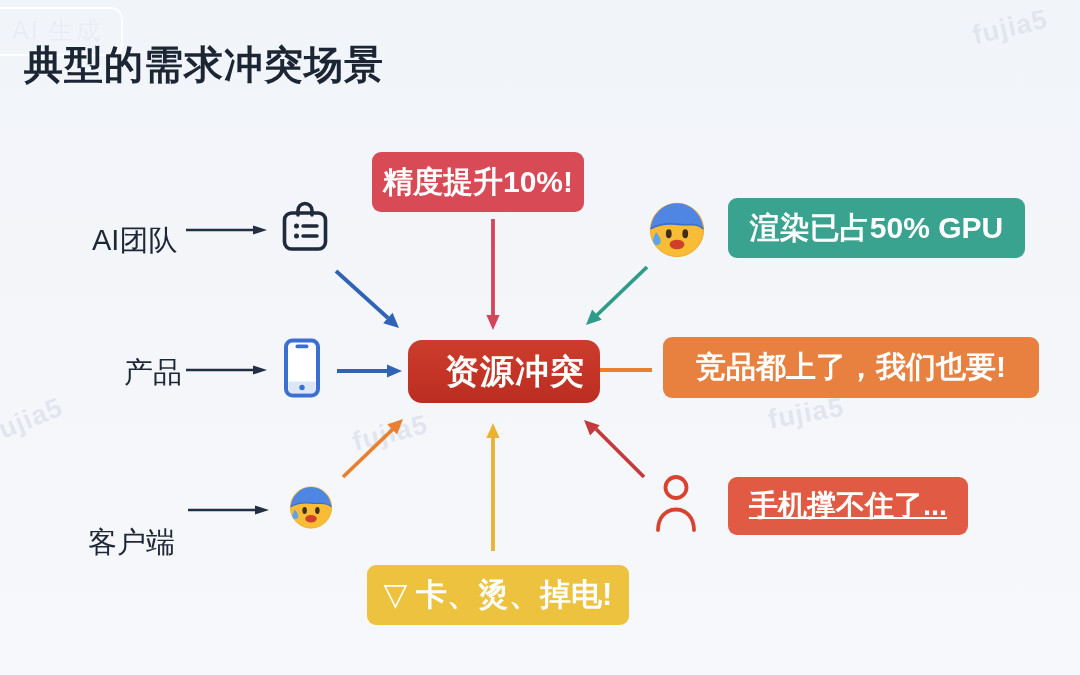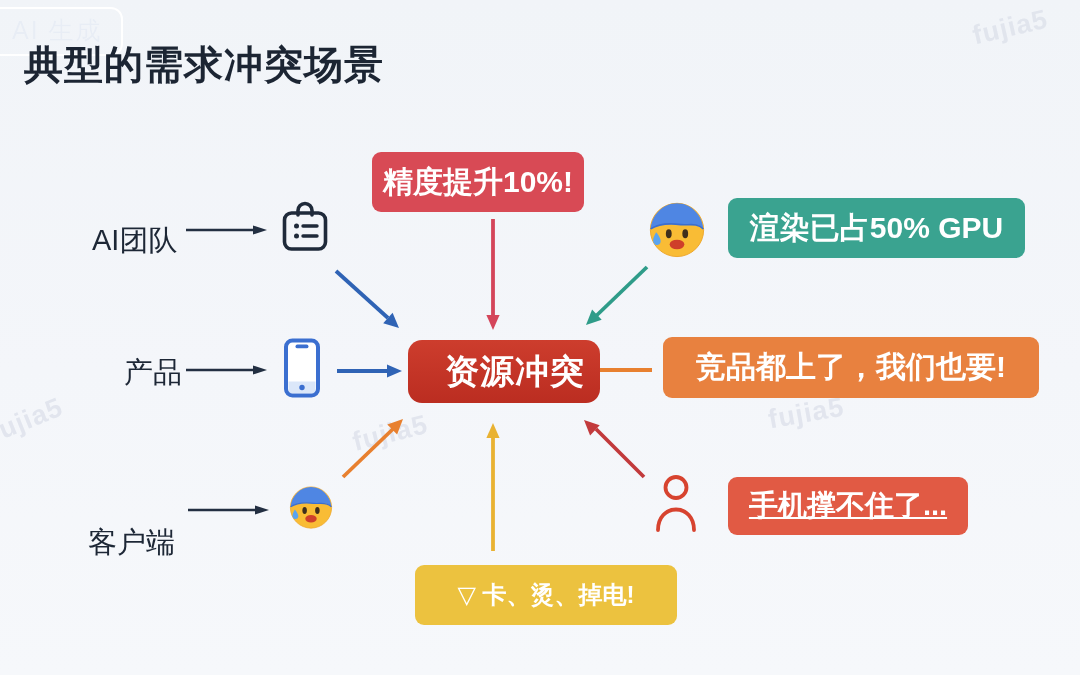--- a/index.html
+++ b/index.html
@@ -19,21 +19,21 @@
   .title{left:24px;top:38px;font-size:39px;font-weight:800;color:#1c2533;letter-spacing:1px;}
   .actor-label{font-size:29px;font-weight:500;color:#1d2736;}
   .claim{
     display:flex;align-items:center;justify-content:center;
     color:#fff;font-weight:700;border-radius:9px;white-space:nowrap;
   }
   .claim-accuracy{left:372px;top:152px;width:212px;height:60px;background:#d84a55;font-size:30px;}
   .claim-gpu{left:728px;top:198px;width:297px;height:60px;background:#3aa390;font-size:30px;}
   .claim-competitor{left:663px;top:337px;width:376px;height:61px;background:#e8813f;font-size:30px;}
   .claim-phone{left:728px;top:477px;width:240px;height:58px;background:#e15a44;font-size:29px;text-decoration:underline;}
-  .claim-lag{left:367px;top:565px;width:262px;height:60px;background:#ecc23f;font-size:24px;margin-left:48px;}
+  .claim-lag{left:367px;top:565px;width:262px;height:60px;background:#ecc23f;font-size:31px;}
   .center-box{
     left:408px;top:340px;width:170px;height:63px;border-radius:14px;
     background:linear-gradient(180deg,#cd3d2d,#bb2d21);
     display:flex;align-items:center;justify-content:center;
     color:#fff;font-size:34px;font-weight:800;letter-spacing:1px;padding-left:22px;
   }
   svg{display:block;}
 </style>
 </head>
 <body>

